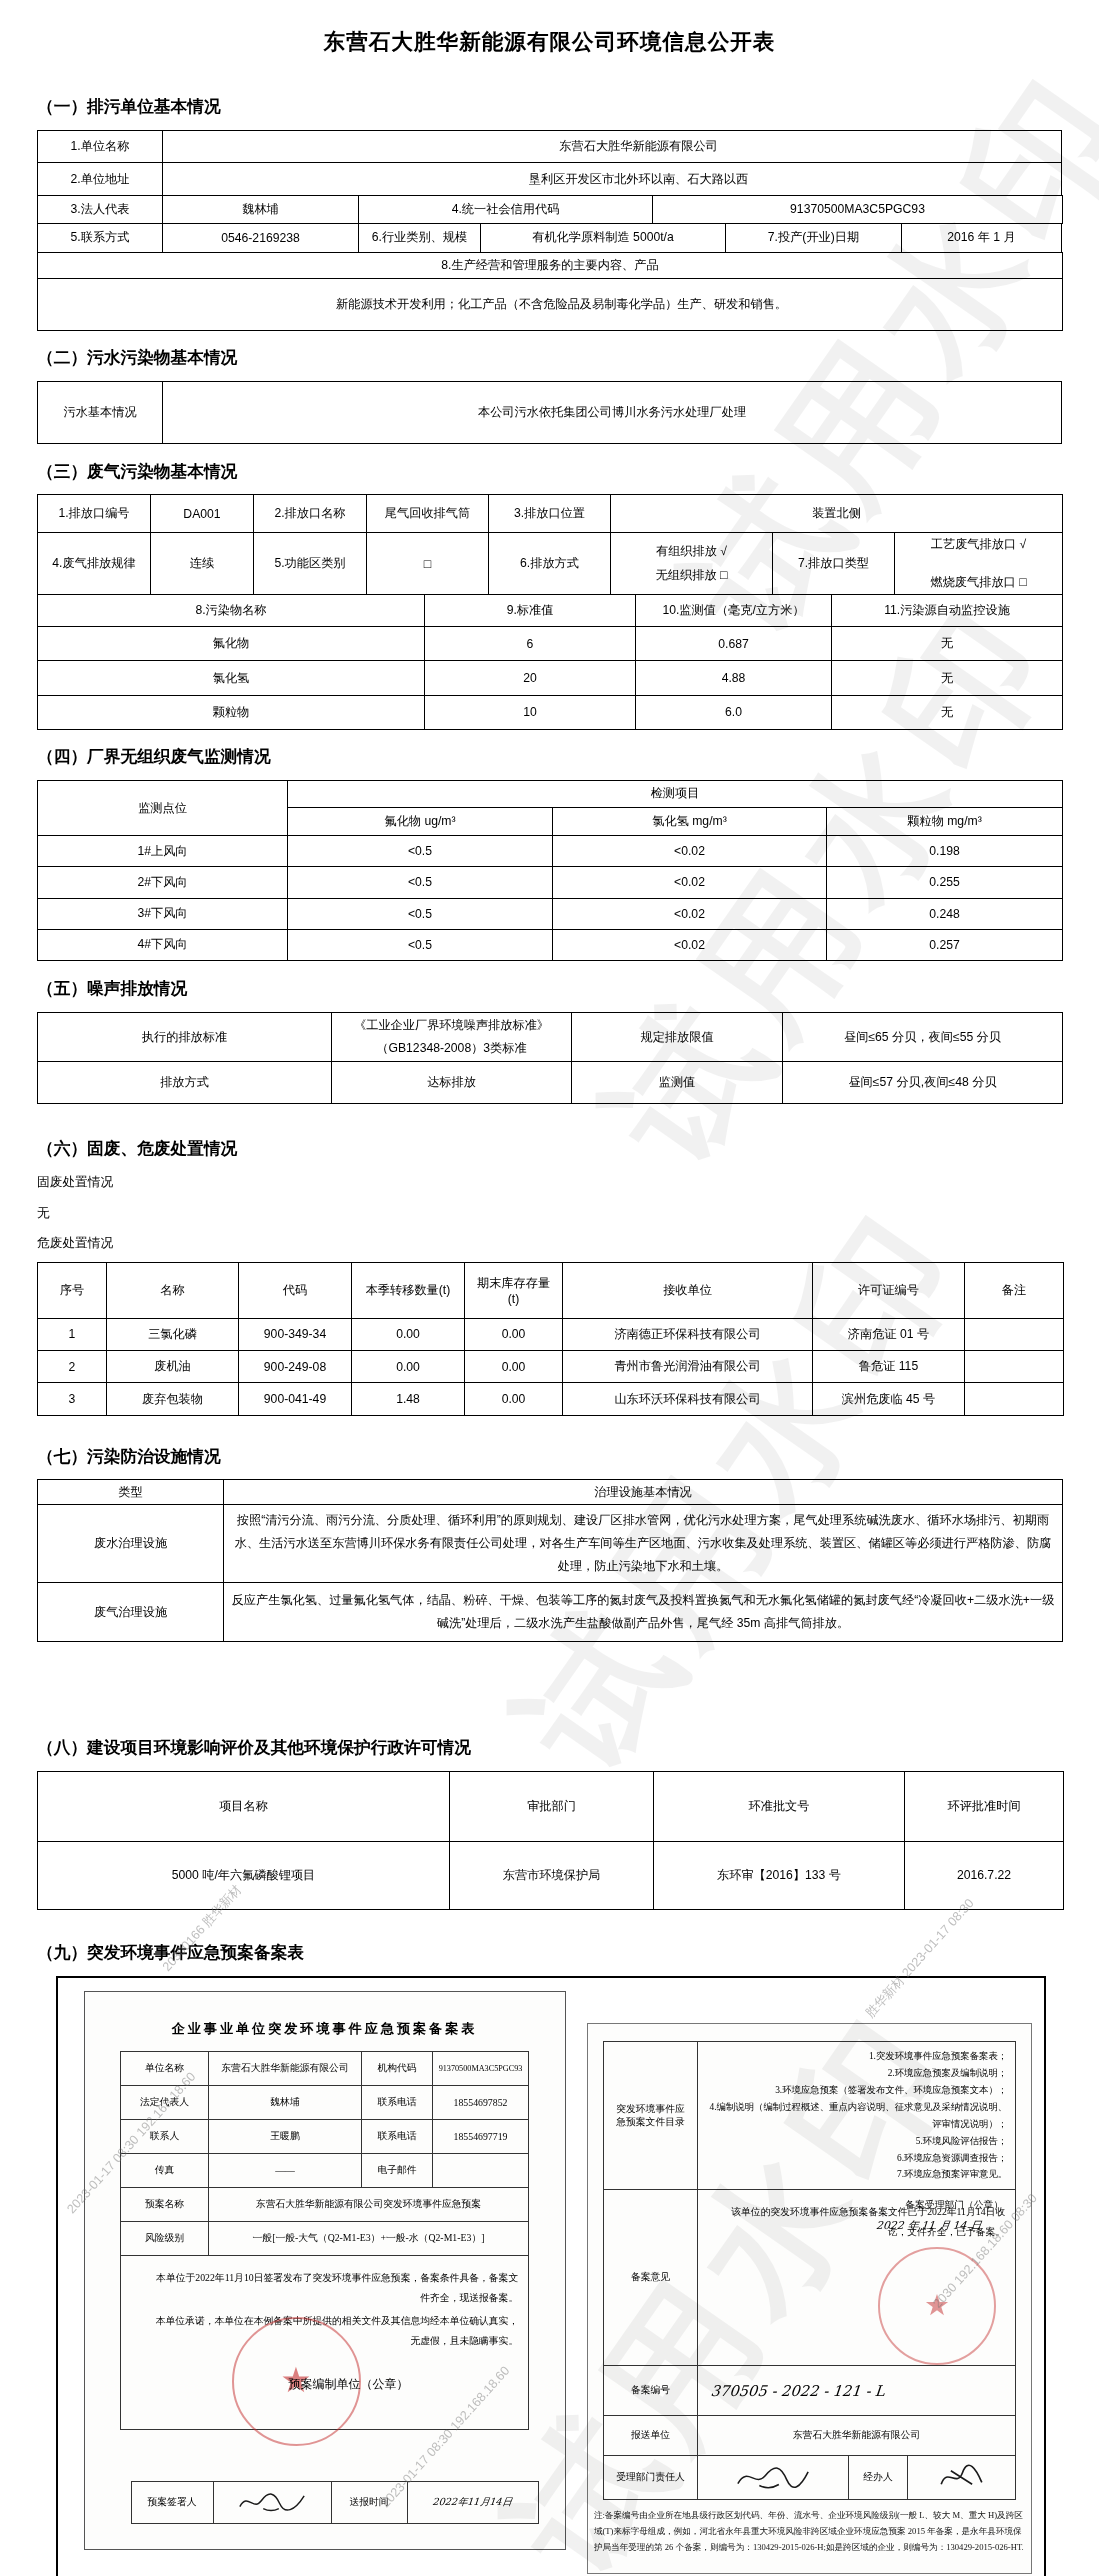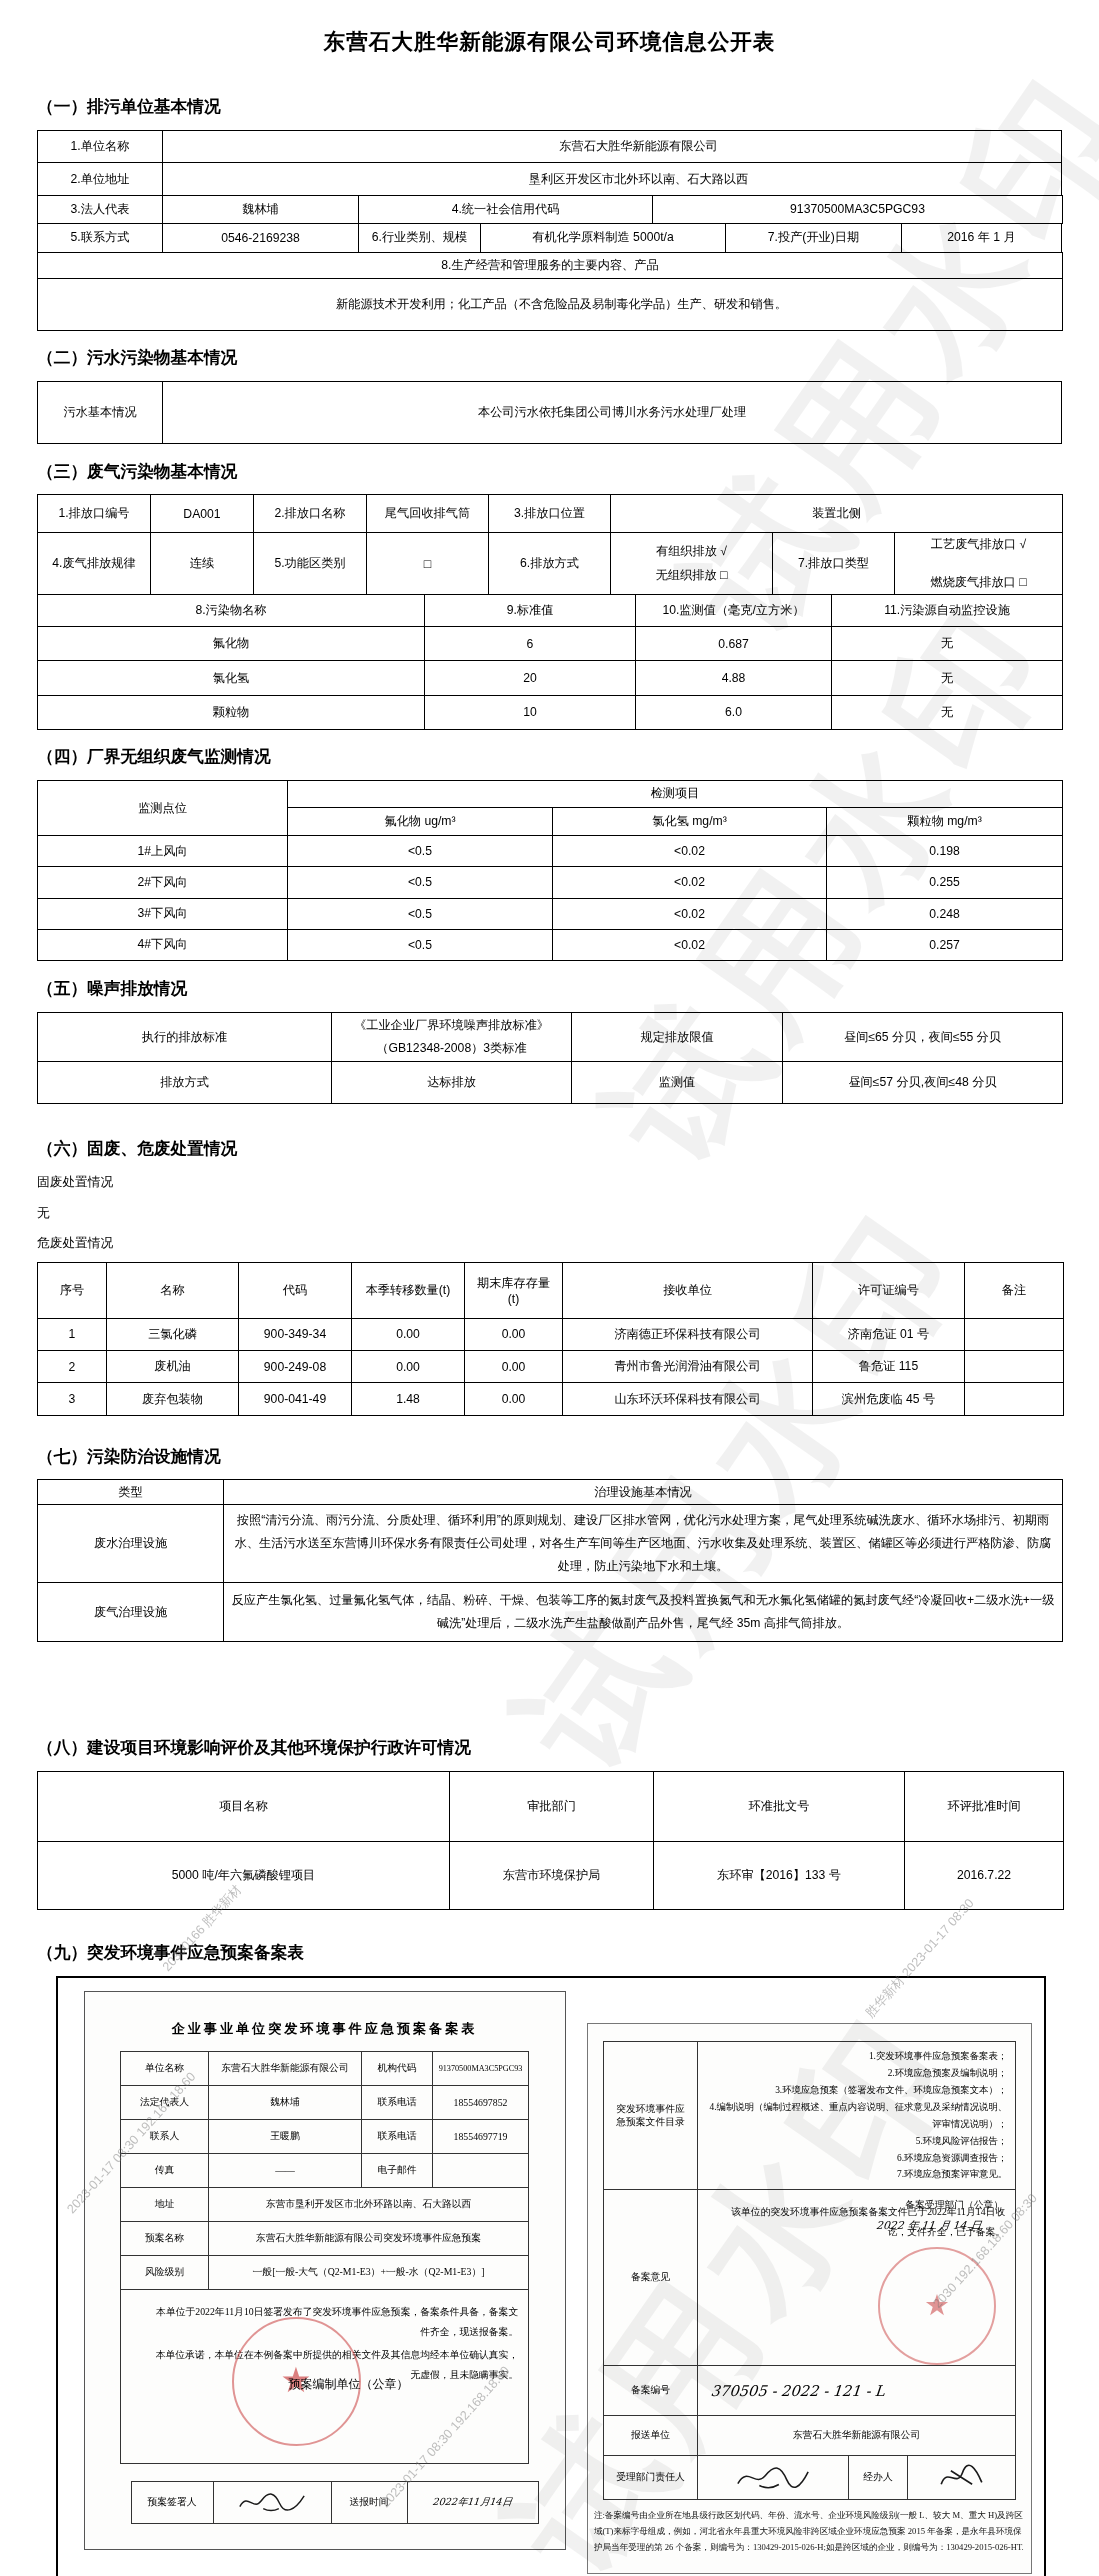--- a/index.html
+++ b/index.html
@@ -453,24 +453,20 @@
           <td>联系电话</td>
           <td>18554697719</td>
         </tr>
         <tr>
           <td style="height:29px">传真</td>
           <td>——</td>
           <td>电子邮件</td>
           <td></td>
         </tr>
         <tr>
-          <td style="height:29px">地址</td>
-          <td colspan="3">东营市垦利开发区市北外环路以南、石大路以西</td>
-        </tr>
-        <tr>
           <td style="height:29px">预案名称</td>
           <td colspan="3">东营石大胜华新能源有限公司突发环境事件应急预案</td>
         </tr>
         <tr>
           <td style="height:29px">风险级别</td>
           <td colspan="3">一般[一般-大气（Q2-M1-E3）+一般-水（Q2-M1-E3）]</td>
         </tr>
         <tr>
           <td colspan="4" class="l" style="height:157px;vertical-align:top;padding:7.8px 9.8px;">
             <div class="stmt">本单位于2022年11月10日签署发布了突发环境事件应急预案，备案条件具备，备案文件齐全，现送报备案。</div>

